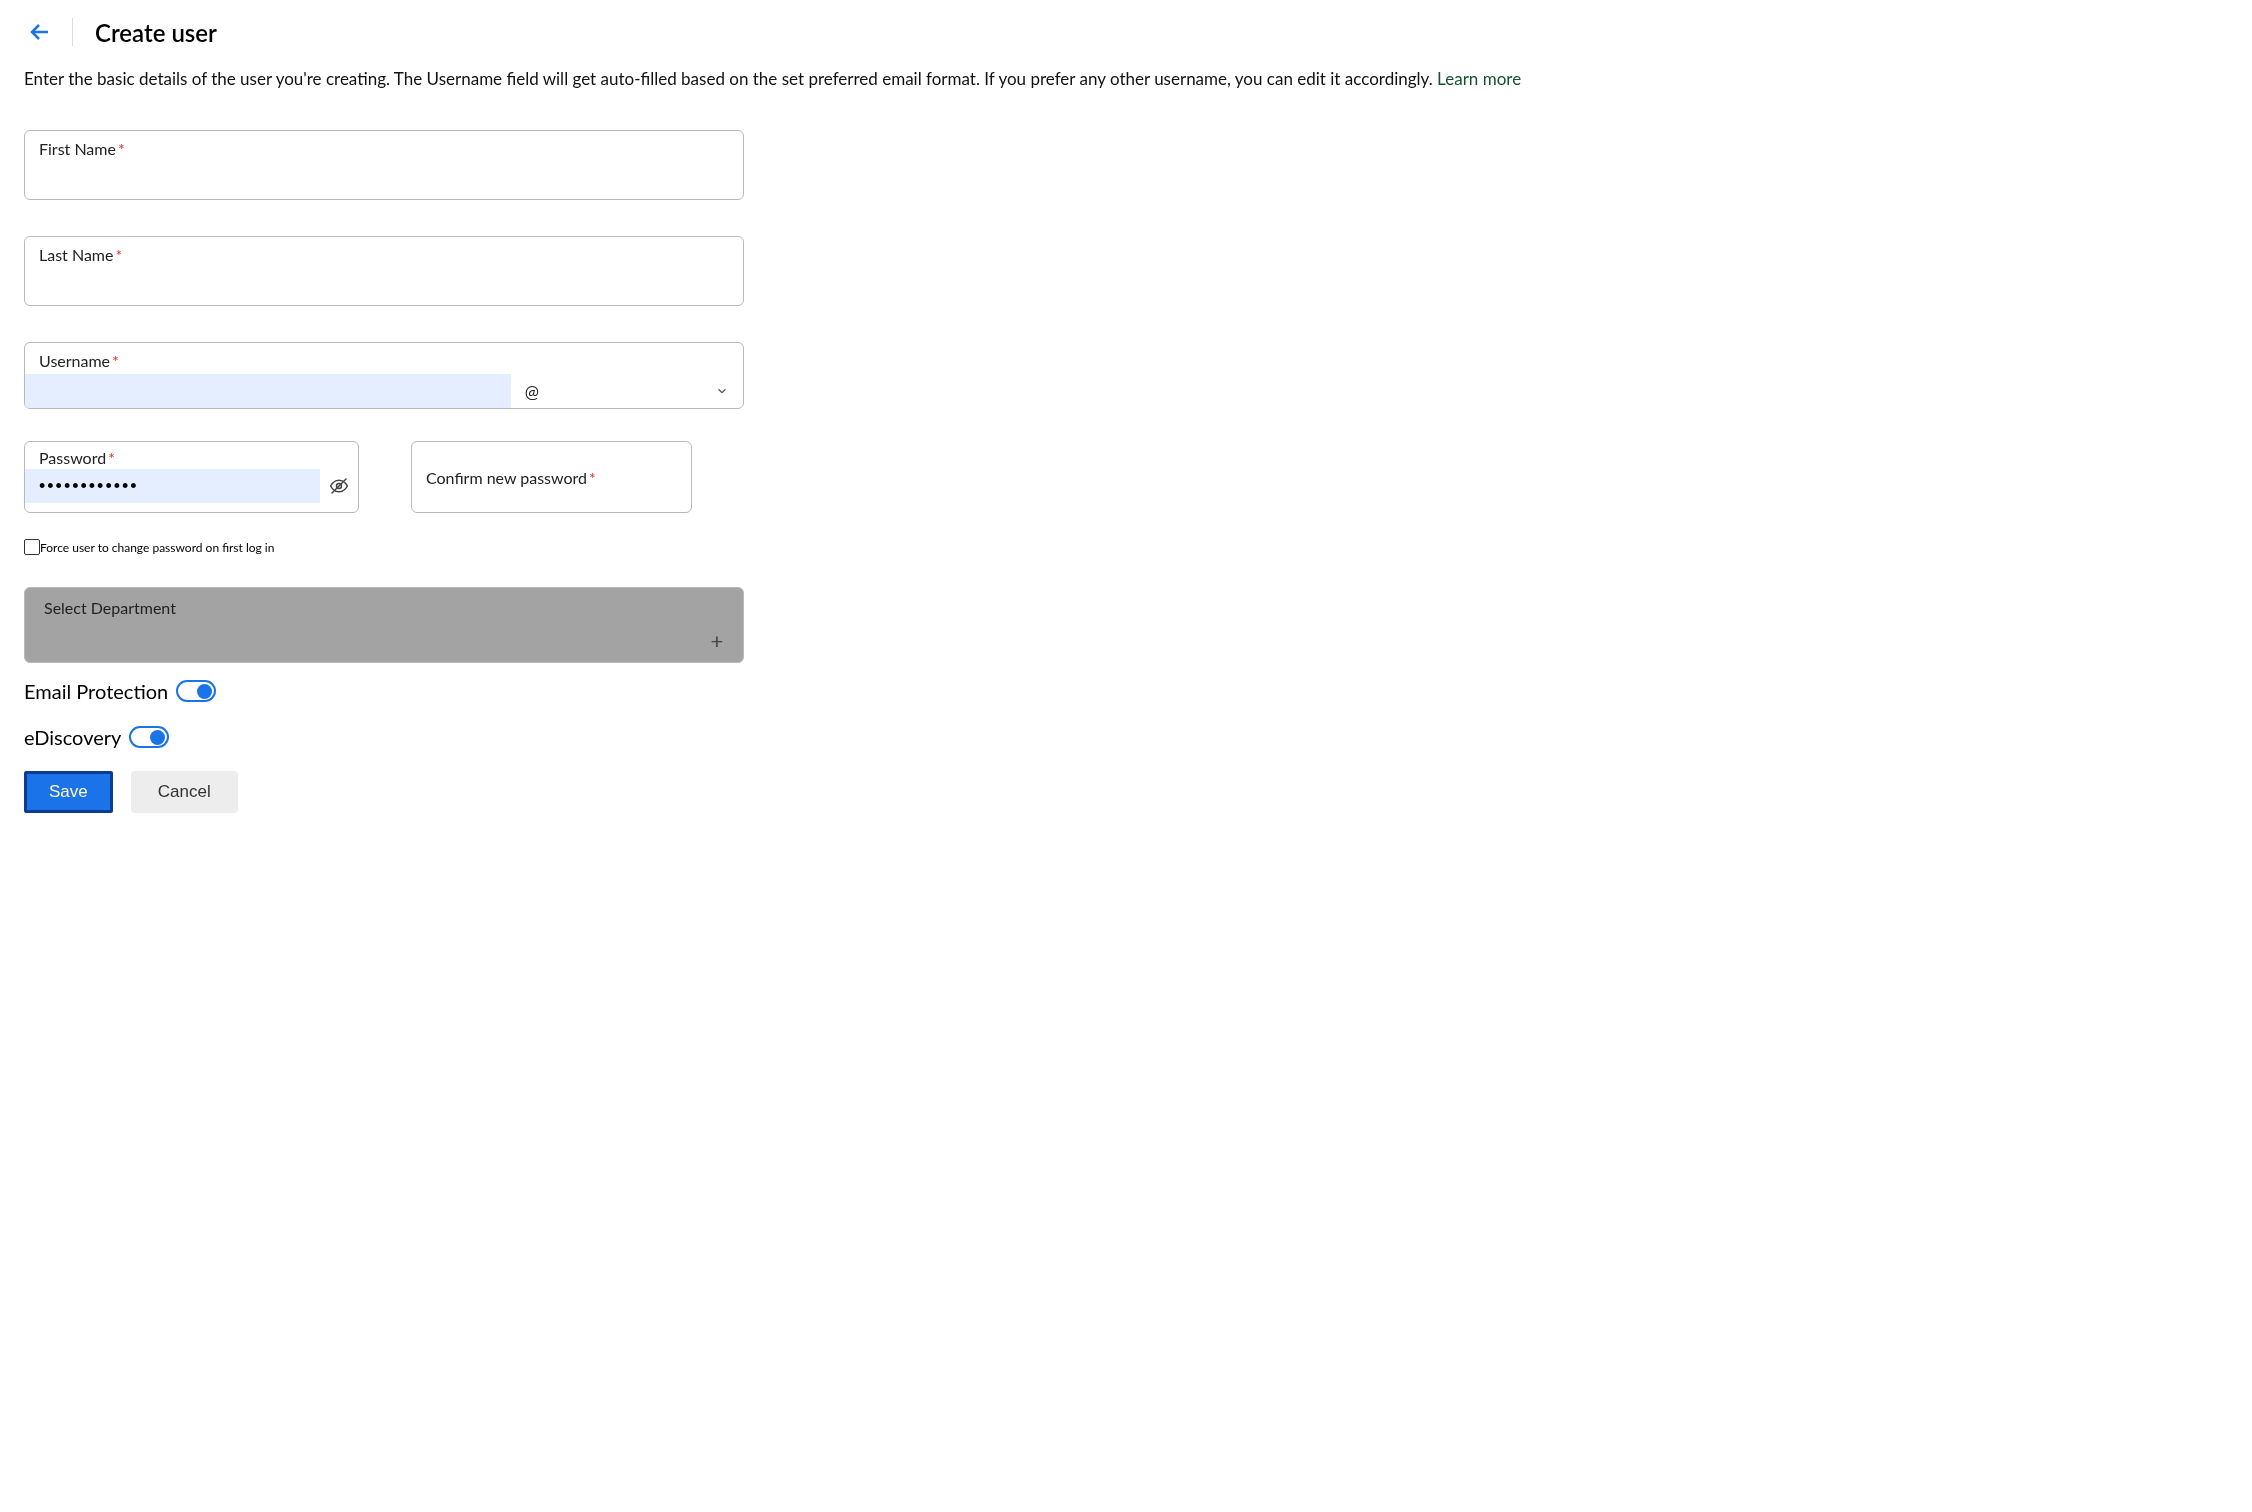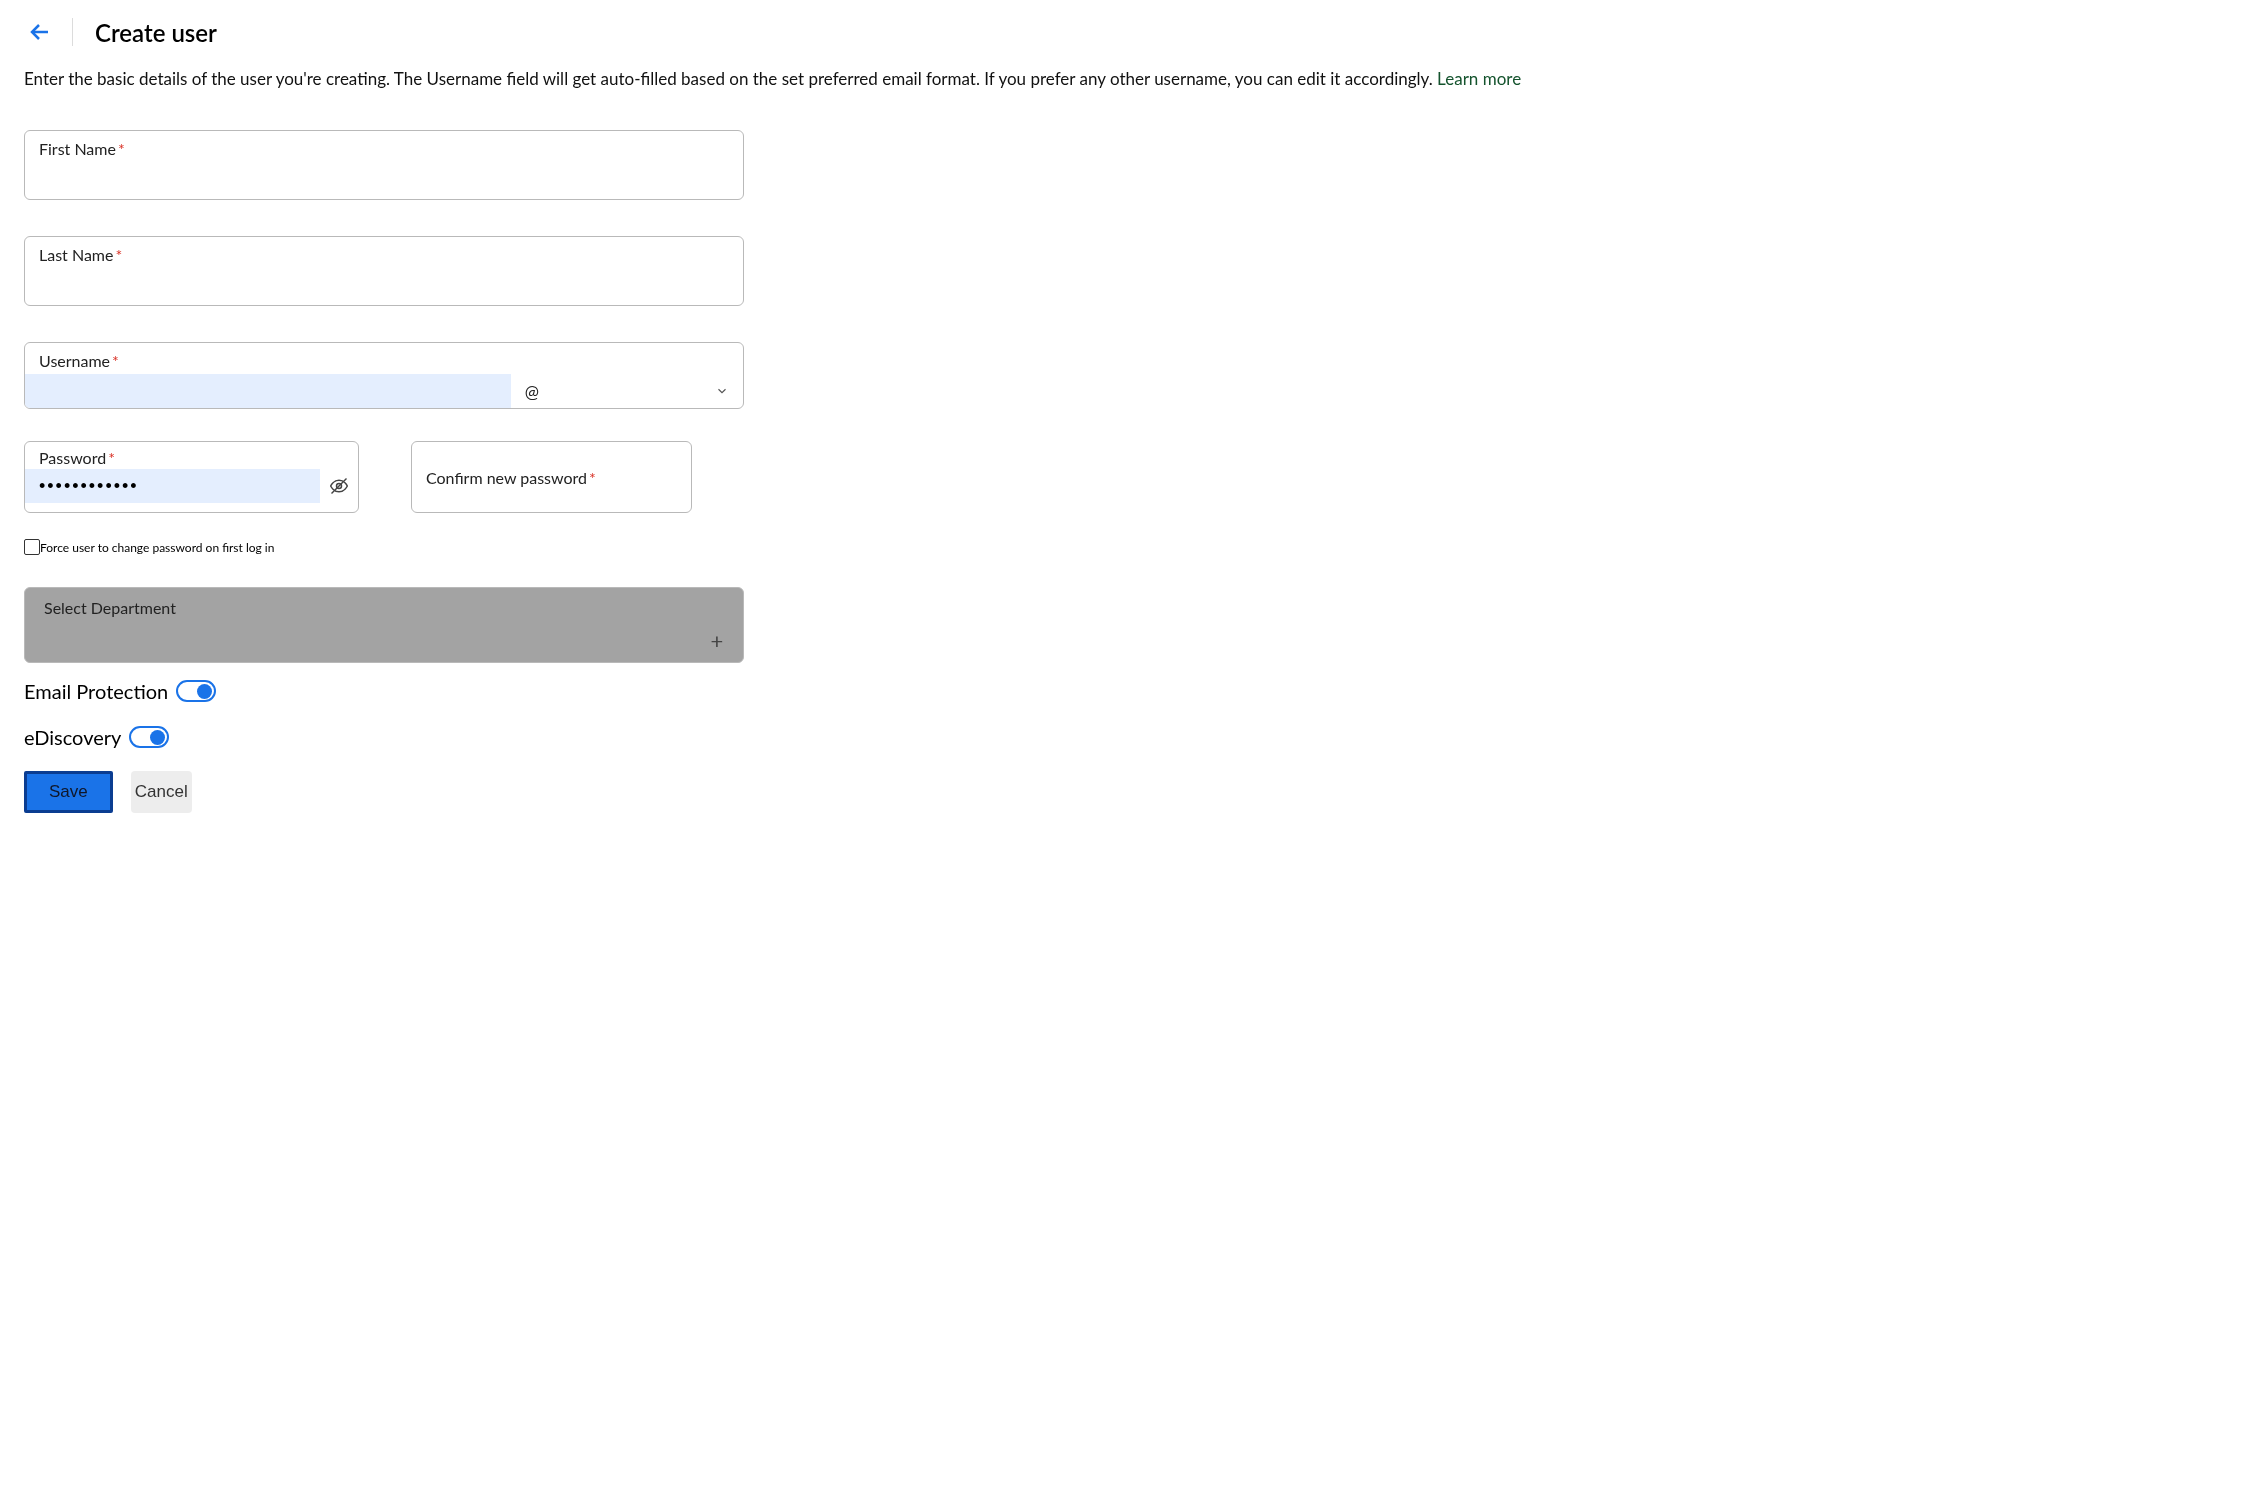--- a/index.html
+++ b/index.html
@@ -242,33 +242,33 @@
       border-radius: 50%;
     }
     
     .btn-row {
       display: flex;
       gap: 18px;
       margin-top: 10px;
     }
     .btn-save {
       background: #1a73e8;
-      color: #0f172a;
+      color: #fef9c3;
       border: 3px solid #0b3d91;
       border-radius: 2px;
       padding: 8px 22px;
       font-size: 17px;
       cursor: pointer;
       outline: none;
     }
     .btn-cancel {
       background: #ededed;
       border: none;
       border-radius: 4px;
-      padding: 10px 4px;
+      padding: 10px 27px;
       font-size: 17px;
       cursor: pointer;
       color: #333;
     }
   </style>
 </head>
 <body>
 
 <div class="page">
   <div class="header-row">

